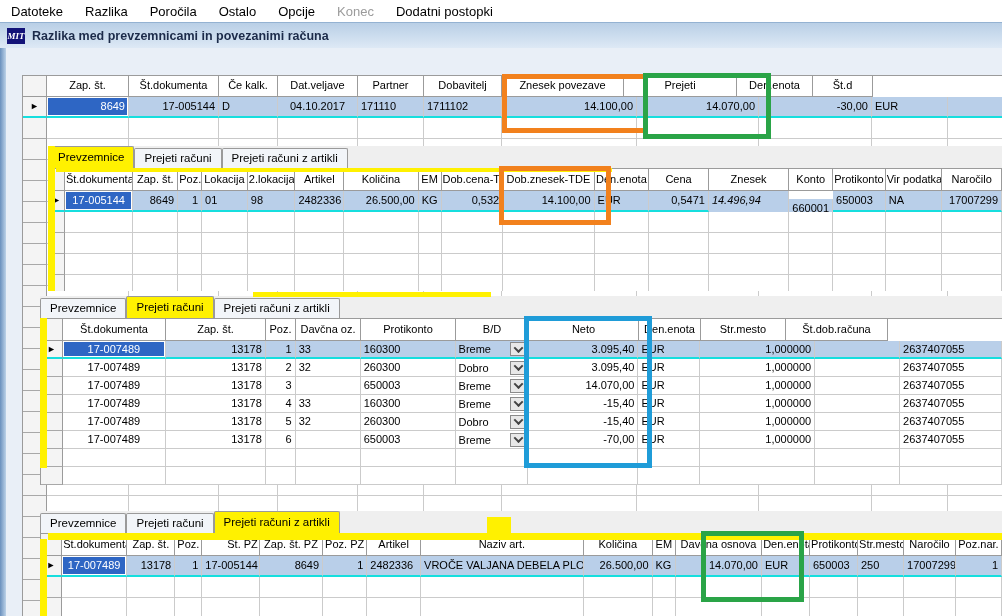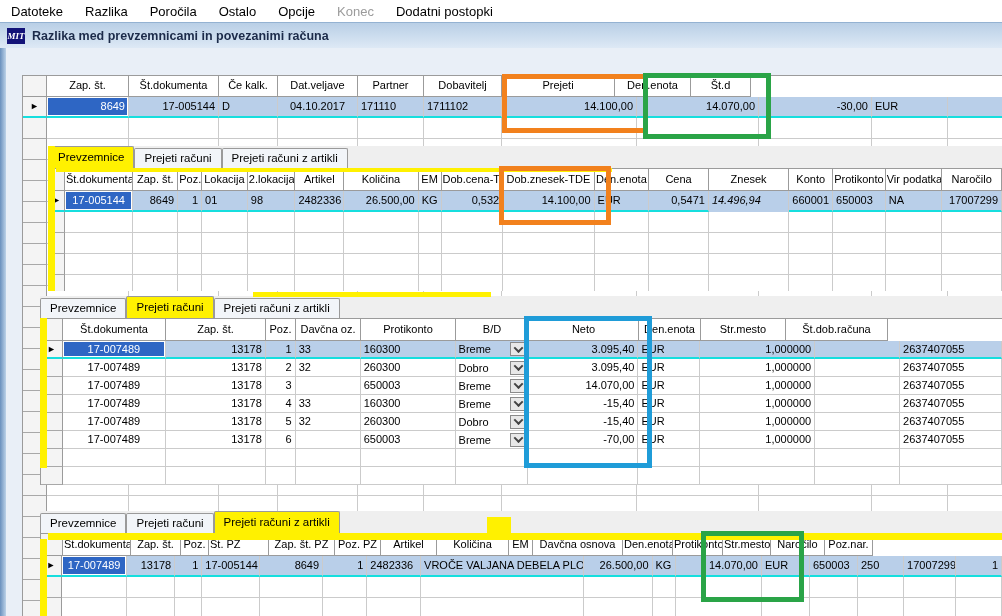--- a/index.html
+++ b/index.html
@@ -71,20 +71,21 @@
 
   <div class="grid" id="main-grid" style="left:22px;top:27px;">
       <div class="grow ghead" style="height: 21px;">
         <div class="gcell gsel" style="width: 24px; height: 21px; line-height: 19px; text-align: center;"></div>
         <div class="gcell " style="width: 82px; height: 21px; line-height: 19px; text-align: center;">Zap. št.</div>
         <div class="gcell " style="width: 90px; height: 21px; line-height: 19px; text-align: center;">Št.dokumenta</div>
         <div class="gcell " style="width: 59px; height: 21px; line-height: 19px; text-align: center;">Če kalk.</div>
         <div class="gcell " style="width: 80px; height: 21px; line-height: 19px; text-align: center;">Dat.veljave</div>
         <div class="gcell " style="width: 66px; height: 21px; line-height: 19px; text-align: center;">Partner</div>
         <div class="gcell " style="width: 78px; height: 21px; line-height: 19px; text-align: center;">Dobavitelj</div>
+        <div class="gcell " style="width: 122px; height: 21px; line-height: 19px; text-align: center;">Znesek povezave</div>
         <div class="gcell " style="width: 113px; height: 21px; line-height: 19px; text-align: center;">Prejeti</div>
         <div class="gcell " style="width: 76px; height: 21px; line-height: 19px; text-align: center;">Den.enota</div>
         <div class="gcell " style="width: 60px; height: 21px; line-height: 19px; text-align: center;">Št.d</div>
       </div>
       <div class="grow gdata selected" style="height: 21px;">
         <div class="gcell gsel" style="width: 24px; height: 21px; line-height: 19px; text-align: center;">►</div>
         <div class="gcell gval selcell" style="width: 82px; height: 21px; line-height: 19px; text-align: right;">8649</div>
         <div class="gcell gval" style="width: 90px; height: 21px; line-height: 19px; text-align: right;">17-005144</div>
         <div class="gcell gval" style="width: 59px; height: 21px; line-height: 19px; text-align: left;">D</div>
         <div class="gcell gval" style="width: 80px; height: 21px; line-height: 19px; text-align: center;">04.10.2017</div>
@@ -469,21 +470,21 @@
           <div class="gcell gval" style="width: 46px; height: 21px; line-height: 19px; text-align: left;">01</div>
           <div class="gcell gval" style="width: 48px; height: 21px; line-height: 19px; text-align: left;">98</div>
           <div class="gcell gval" style="width: 49px; height: 21px; line-height: 19px; text-align: left;">2482336</div>
           <div class="gcell gval" style="width: 75px; height: 21px; line-height: 19px; text-align: right;">26.500,00</div>
           <div class="gcell gval" style="width: 23px; height: 21px; line-height: 19px; text-align: left;">KG</div>
           <div class="gcell gval" style="width: 62px; height: 21px; line-height: 19px; text-align: right;">0,532</div>
           <div class="gcell gval" style="width: 92px; height: 21px; line-height: 19px; text-align: right;">14.100,00</div>
           <div class="gcell gval" style="width: 55px; height: 21px; line-height: 19px; text-align: left;">EUR</div>
           <div class="gcell gval" style="width: 60px; height: 21px; line-height: 19px; text-align: right;">0,5471</div>
           <div class="gcell gval" style="width: 81px; height: 35px; line-height: 19px; text-align: left; font-style: italic;">14.496,94</div>
-          <div class="gcell gval" style="width: 44px; height: 21px; line-height: 19px; text-align: right;">660001</div>
+          <div class="gcell gval" style="width: 44px; height: 21px; line-height: 19px; text-align: right; margin-top: 8px;">660001</div>
           <div class="gcell gval" style="width: 53px; height: 21px; line-height: 19px; text-align: left;">650003</div>
           <div class="gcell gval" style="width: 57px; height: 21px; line-height: 19px; text-align: left;">NA</div>
           <div class="gcell gval" style="width: 60px; height: 21px; line-height: 19px; text-align: right;">17007299</div>
         </div>
         <div class="grow gempty" style="height: 21px;">
           <div class="gcell gsel" style="width: 16px; height: 21px; line-height: 19px; text-align: center;"></div>
           <div class="gcell gval" style="width: 69px; height: 21px; line-height: 19px; text-align: left;"></div>
           <div class="gcell gval" style="width: 45px; height: 21px; line-height: 19px; text-align: left;"></div>
           <div class="gcell gval" style="width: 24px; height: 21px; line-height: 19px; text-align: left;"></div>
           <div class="gcell gval" style="width: 46px; height: 21px; line-height: 19px; text-align: left;"></div>
@@ -734,24 +735,25 @@
       <span class="tab">Prevzemnice</span>
       <span class="tab">Prejeti računi</span>
       <span class="tab active" data-hl="yellow" style="background: rgb(255, 241, 0);">Prejeti računi z artikli</span>
     </div>
     <div class="grid" style="position:relative;">
         <div class="grow ghead" style="height: 22px;">
           <div class="gcell gsel" style="width: 22px; height: 22px; line-height: 20px; text-align: center;"></div>
           <div class="gcell " style="width: 68px; height: 22px; line-height: 20px; text-align: center;">Št.dokumenta</div>
           <div class="gcell " style="width: 50px; height: 22px; line-height: 20px; text-align: center;">Zap. št.</div>
           <div class="gcell " style="width: 28px; height: 22px; line-height: 20px; text-align: center;">Poz.</div>
-          <div class="gcell " style="width: 60px; height: 22px; line-height: 20px; text-align: left;">Št. PZ</div>
+          <div class="gcell " style="width: 60px; height: 22px; line-height: 20px; text-align: right;">Št. PZ</div>
           <div class="gcell " style="width: 66px; height: 22px; line-height: 20px; text-align: center;">Zap. št. PZ</div>
           <div class="gcell " style="width: 46px; height: 22px; line-height: 20px; text-align: center;">Poz. PZ</div>
           <div class="gcell " style="width: 56px; height: 22px; line-height: 20px; text-align: center;">Artikel</div>
+          <div class="gcell " style="width: 170px; height: 22px; line-height: 20px; text-align: center;">Naziv art.</div>
           <div class="gcell " style="width: 72px; height: 22px; line-height: 20px; text-align: center;">Količina</div>
           <div class="gcell " style="width: 24px; height: 22px; line-height: 20px; text-align: center;">EM</div>
           <div class="gcell " style="width: 90px; height: 22px; line-height: 20px; text-align: center;">Davčna osnova</div>
           <div class="gcell " style="width: 50px; height: 22px; line-height: 20px; text-align: center;">Den.enota</div>
           <div class="gcell " style="width: 50px; height: 22px; line-height: 20px; text-align: center;">Protikonto</div>
           <div class="gcell " style="width: 48px; height: 22px; line-height: 20px; text-align: center;">Str.mesto</div>
           <div class="gcell " style="width: 54px; height: 22px; line-height: 20px; text-align: center;">Naročilo</div>
           <div class="gcell " style="width: 48px; height: 22px; line-height: 20px; text-align: center;">Poz.nar.</div>
         </div>
         <div class="grow gdata selected" style="height: 21px;">

